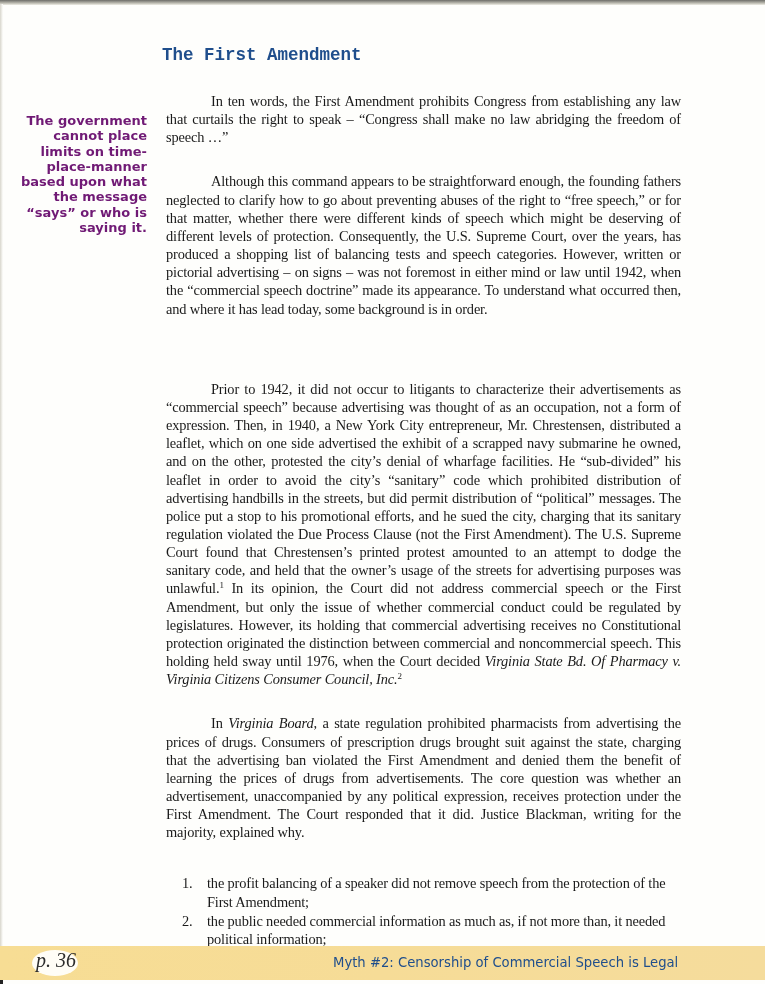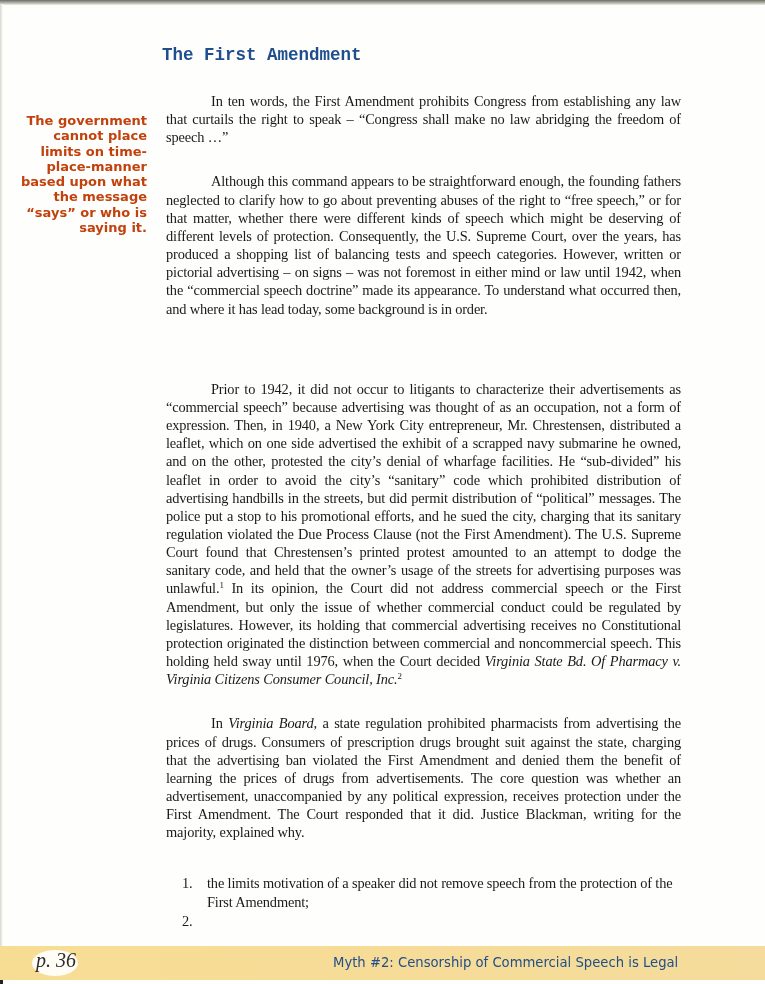--- a/index.html
+++ b/index.html
@@ -15,21 +15,21 @@
     }
     .left-edge {
       position: absolute; left: 0; top: 4px; width: 3px; height: 980px;
       background: linear-gradient(to right, #d8d6cc, #fefefc);
     }
     .sidebar-note {
       position: absolute; left: 8px; top: 113px; width: 139px;
       text-align: right;
       font-family: "DejaVu Sans", "Liberation Sans", sans-serif;
       font-weight: bold; font-size: 13px; line-height: 15.3px;
-      color: #c2410c;
+      color: #701a75;
     }
     .content {
       position: absolute; left: 162px; top: 44px; width: 523px;
     }
     h2.section-heading {
       margin: 0; font-family: Liberation Mono, monospace;
       font-weight: bold; font-size: 17.5px; color: #1f4e8c;
       line-height: 22px;
     }
     p.para {
@@ -91,22 +91,22 @@
   <p class="para">Although this command appears to be straightforward enough, the founding fathers neglected to clarify how to go about preventing abuses of the right to “free speech,” or for that matter, whether there were different kinds of speech which might be deserving of different levels of protection.  Consequently, the U.S. Supreme Court, over the years, has produced a shopping list of balancing tests and speech categories.  However, written or pictorial advertising – on signs – was not foremost in either mind or law until 1942, when the “commercial speech doctrine” made its appearance.  To understand what occurred then, and where it has lead today, some background is in order.</p>
   <div class="gap-section"></div>
 
   <div class="gap-after-heading"></div>
   <p class="para"><span>Prior to 1942, it did not occur to litigants to characterize their advertisements as “commercial speech” because advertising was thought of as an occupation, not a form of expression.  Then, in 1940, a New York City entrepreneur, Mr. Chrestensen, distributed a leaflet, which on one side advertised the exhibit of a scrapped navy submarine he owned, and on the other, protested the city’s denial of wharfage facilities.  He “sub-divided” his leaflet in order to avoid the city’s “sanitary” code which prohibited distribution of advertising handbills in the streets, but did permit distribution of “political” messages. The police put a stop to his promotional efforts, and he sued the city, charging that its sanitary regulation violated the Due Process Clause (not the First Amendment).  The U.S. Supreme Court found that Chrestensen’s printed protest amounted to an attempt to dodge the sanitary code, and held that the owner’s usage of the streets for advertising purposes was unlawful.</span><sup>1</sup><span> In its opinion, the Court did not address commercial speech or the First Amendment, but only the issue of whether commercial conduct could be regulated by legislatures.  However, its holding that commercial advertising receives no Constitutional protection originated the distinction between commercial and noncommercial speech. This holding held sway until 1976, when the Court decided </span><span class="it">Virginia State Bd. Of Pharmacy v. Virginia Citizens Consumer Council, Inc.</span><sup>2</sup></p>
   <div class="gap-para"></div>
   <p class="para"><span>In </span><span class="it">Virginia Board</span><span>, a state regulation prohibited pharmacists from advertising the prices of drugs.  Consumers of prescription drugs brought suit against the state, charging that the advertising ban violated the First Amendment and denied them the benefit of learning the prices of drugs from advertisements.  The core question was whether an advertisement, unaccompanied by any political expression, receives protection under the First Amendment.  The Court responded that it did.  Justice Blackman, writing for the majority, explained why.</span></p>
   <div class="gap-para"></div>
   <div class="gap-para" style="height:11px"></div>
   <ol class="holding-list">
-    <li><span class="num">1.</span><span>the limits motivation of a speaker did not remove speech from the protection of the First Amendment;</span></li>
-    <li><span class="num">2.</span></li>
+    <li><span class="num">1.</span><span>the profit balancing of a speaker did not remove speech from the protection of the First Amendment;</span></li>
+    <li><span class="num">2.</span><span>the public needed commercial information as much as, if not more than, it needed political information;</span></li>
   </ol>
 </div>
 
 <div class="footer-band">
   <div class="page-oval"></div>
   <span class="page-num">p. 36</span>
   <span class="chapter-title">Myth #2:  Censorship of Commercial Speech is Legal</span>
 </div>
 <div class="bottom-mark"></div>
 

